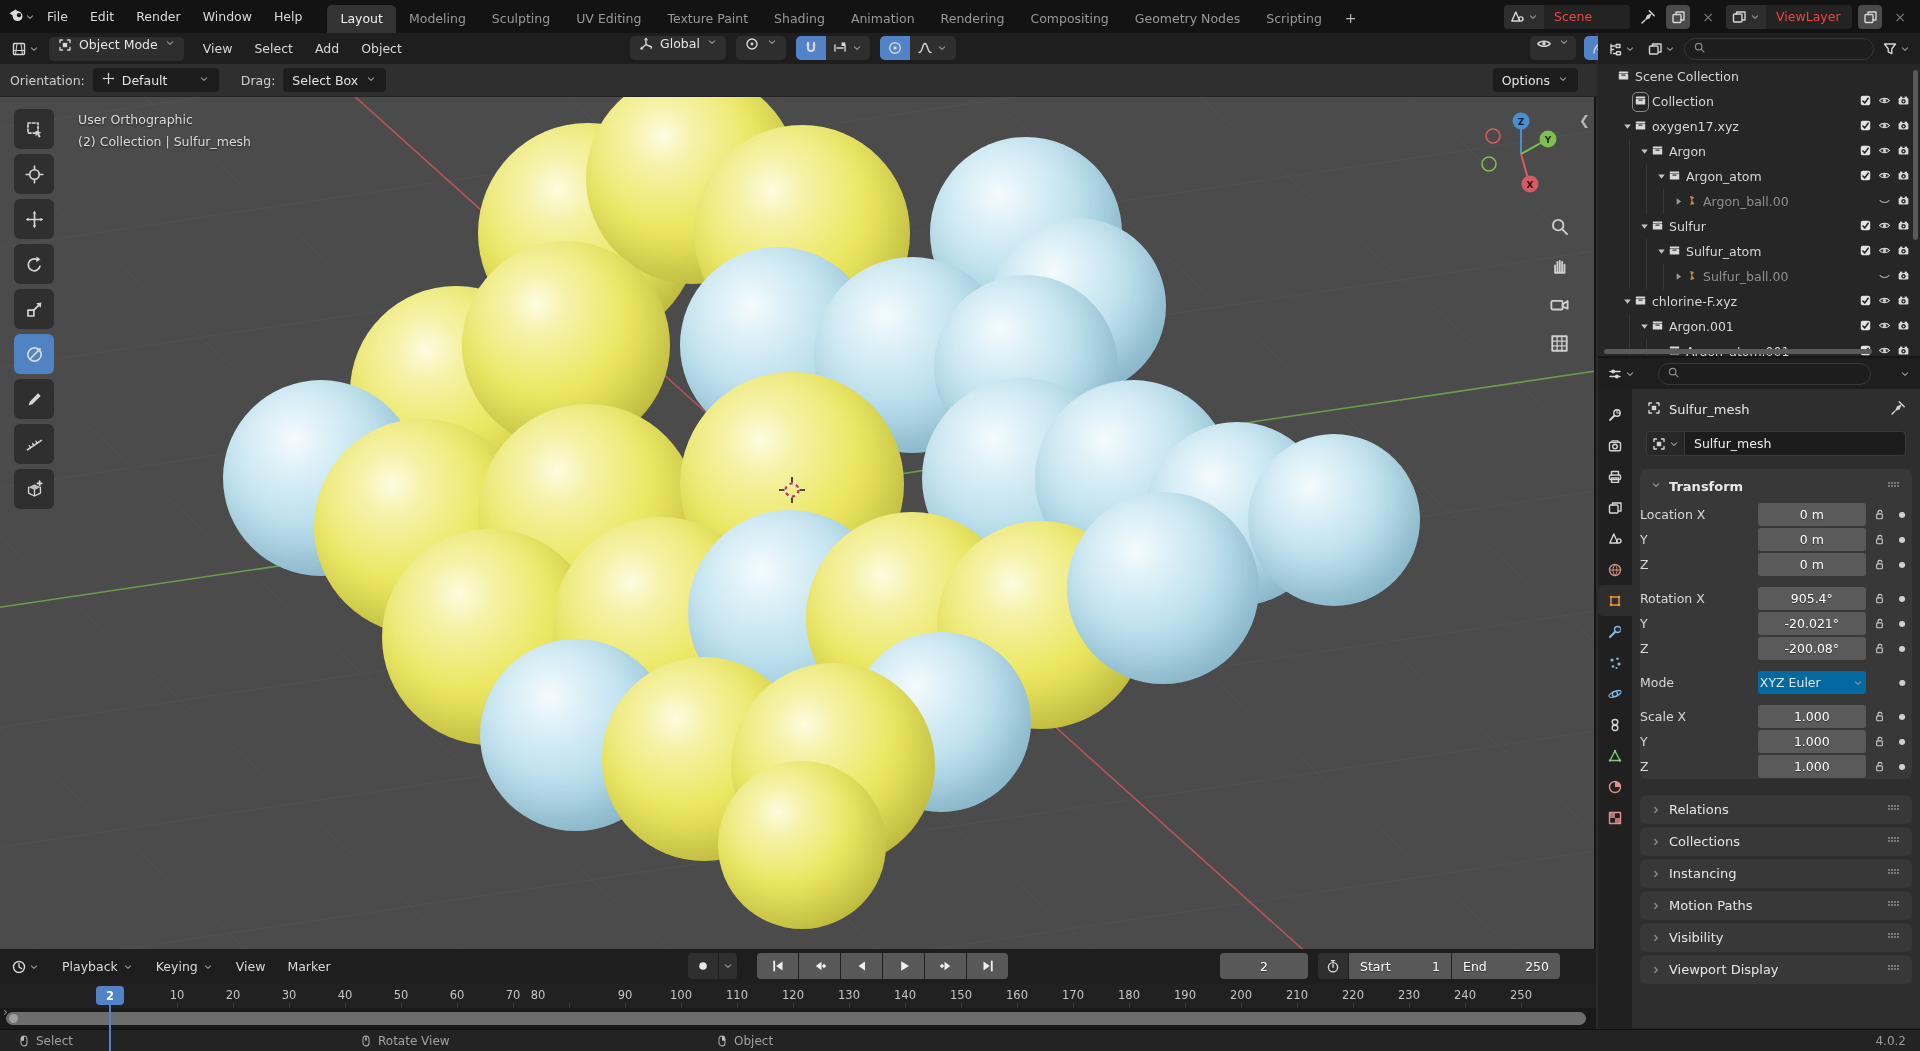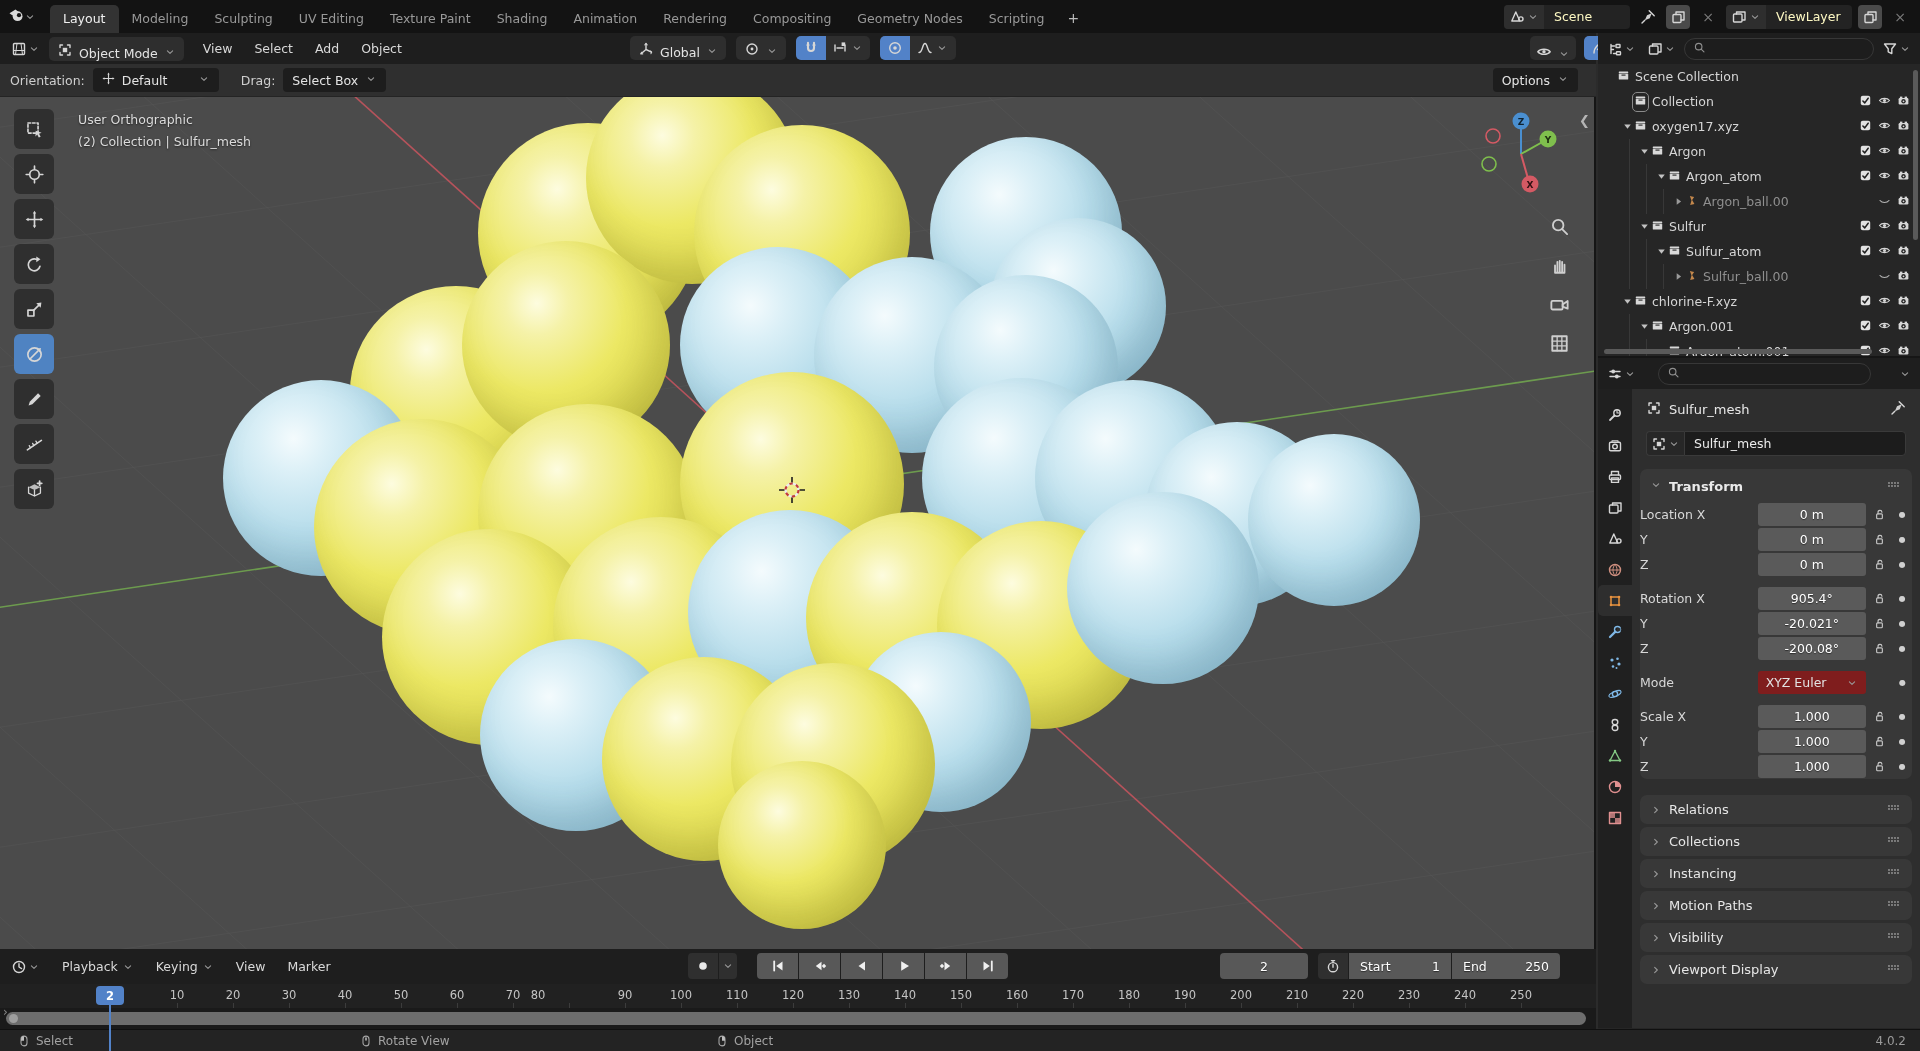--- a/index.html
+++ b/index.html
@@ -14,27 +14,27 @@
   
   #topbar { left:0; top:0; width:1920px; height:33px; background:#131313; display:flex; align-items:center; padding:0 8px; }
   .menu-item { padding:0 11px; color:#d9d9d9; font-size:12.5px; height:33px; display:flex; align-items:center; }
   #ws-tabs { display:flex; align-items:flex-end; height:33px; margin-left:14px; }
   .ws-tab { padding:6px 13px 7px; color:#999; border-radius:5px 5px 0 0; font-size:12.5px; }
   .ws-tab.active { background:#333333; color:#f0f0f0; }
   .ws-tab.add { color:#bbb; font-size:14px; padding:6px 10px 7px; }
   #top-right { margin-left:auto; display:flex; align-items:center; gap:6px; }
   .id-block { display:flex; align-items:center; height:24px; background:#232323; border-radius:4px; overflow:hidden; }
   .id-icon-seg { display:flex; align-items:center; gap:2px; padding:0 5px; height:100%; background:#2e2e2e; }
-  .id-label { padding:0 10px; color:#fef9c3; min-width:86px; }
+  .id-label { padding:0 10px; color:#ef4444; min-width:86px; }
   .mini-btn { width:24px; height:24px; display:flex; align-items:center; justify-content:center; border-radius:4px; }
   .mini-btn.lit { background:#4a4a4a; }
 
   
   #vp-header { left:0; top:33px; width:1596px; height:31px; background:#1e1e1e; display:flex; align-items:center; padding:0 8px; }
-  .hdr-pill { background:#2e2e2e; border-radius:5px; height:24px; padding:0 8px; display:flex; gap:6px; align-items:flex-end; color:#e4e4e4; }
+  .hdr-pill { background:#2e2e2e; border-radius:5px; height:24px; padding:0 8px; display:flex; gap:6px; align-items:flex-start; color:#e4e4e4; }
   #vp-center { position:absolute; left:630px; top:36px; display:flex; gap:10px; align-items:center; }
   #vp-right { position:absolute; right:12px; top:36px; display:flex; gap:8px; align-items:center; }
   .seg { display:flex; background:#2e2e2e; border-radius:5px; }
   .sbtn { width:30px; height:24px; display:flex; align-items:center; justify-content:center; }
   .sbtn.on { background:var(--accent); border-radius:5px; }
   .sbtn.first { border-radius:5px 0 0 5px; } .sbtn.last { border-radius:0 5px 5px 0; }
 
   
   #tool-settings { left:0; top:64px; width:1596px; height:33px; background:#2f2f2f; display:flex; align-items:center; padding:0 10px; gap:8px; border-bottom:1px solid #242424; }
   .dark-pill { background:#1d1d1d; border-radius:4px; height:24px; padding:0 9px; display:flex; gap:7px; align-items:center; color:#e4e4e4; }
@@ -82,21 +82,21 @@
   #name-row { display:flex; margin:12px 14px 0; height:25px; }
   #name-icon-seg { background:#272727; border:1px solid #3a3a3a; border-right:none; border-radius:4px 0 0 4px; display:flex; align-items:center; padding:0 4px; gap:1px; }
   #name-field { flex:1; background:#1c1c1c; border:1px solid #3a3a3a; border-radius:0 4px 4px 0; display:flex; align-items:center; padding:0 9px; color:#ececec; }
   #transform-panel { margin:13px 8px 16px; background:#383838; border-radius:7px; padding-top:8px; }
   .panel-title { display:flex; align-items:center; gap:7px; padding:0 10px 6px; color:#eaeaea; font-size:13px; }
   .panel-title .grip, .cpanel .grip { margin-left:auto; }
   .trow { display:flex; align-items:center; height:25px; }
   .trow.mt { margin-top:9px; }
   .trow .lbl { width:122px; text-align:left; padding-right:10px; color:#d8d8d8; }
   .fld { width:112px; height:23px; background:#5a5a5a; border-radius:3px; display:flex; align-items:center; justify-content:center; color:#fff; text-shadow:0 1px 1px rgba(0,0,0,.5); }
-  .fld.dd { background:#7f1d1d; justify-content:space-between; padding:0 8px; color:#e2e2e2; text-shadow:none; }
+  .fld.dd { background:#0369a1; justify-content:space-between; padding:0 2px; color:#e2e2e2; text-shadow:none; }
   .lock { width:28px; display:flex; justify-content:center; }
   .dotcol { width:20px; text-align:center; color:#d0d0d0; font-size:8px; }
   #delta-row { margin-top:12px; border-top:1px solid #2d2d2d; height:31px; display:flex; align-items:center; gap:6px; padding:0 12px; color:#e2e2e2; font-size:13px; }
   .cpanel { margin:3px 8px 0; height:29px; background:#383838; border-radius:7px; display:flex; align-items:center; gap:7px; padding:0 10px; color:#e6e6e6; font-size:13px; }
   .cpanel.first { margin-top:14px; }
 
   
   #timeline { left:0; top:949px; width:1596px; height:80px; background:#1e1e1e; }
   #tl-header { height:35px; display:flex; align-items:center; padding:0 8px; position:relative; }
   #tl-transport { position:absolute; left:688px; top:4px; display:flex; align-items:center; gap:6px; }
@@ -132,20 +132,27 @@
 <div id="topbar" class="abs">
   <span id="logo-slot"><svg class="ic " viewBox="0 0 16 16">
         <g fill="#d9d9d9" stroke="none">
           <path d="M1.5,6.2 L7.5,2.6 L10.6,5 L4.6,8.6 Z"></path>
           <circle cx="9.6" cy="9.2" r="4.9"></circle>
         </g>
         <circle cx="11" cy="8.2" r="2.1" fill="#131313" stroke="none"></circle>
       </svg><svg class="ic chev " viewBox="0 0 16 16">
         <polyline points="4.5,6.5 8,9.8 11.5,6.5"></polyline>
       </svg></span>
+  <nav id="menubar" class="row">
+      <div class="menu-item">File</div>
+      <div class="menu-item">Edit</div>
+      <div class="menu-item">Render</div>
+      <div class="menu-item">Window</div>
+      <div class="menu-item">Help</div>
+    </nav>
   <div id="ws-tabs">
       <div class="ws-tab active">Layout</div>
       <div class="ws-tab">Modeling</div>
       <div class="ws-tab">Sculpting</div>
       <div class="ws-tab">UV Editing</div>
       <div class="ws-tab">Texture Paint</div>
       <div class="ws-tab">Shading</div>
       <div class="ws-tab">Animation</div>
       <div class="ws-tab">Rendering</div>
       <div class="ws-tab">Compositing</div>

